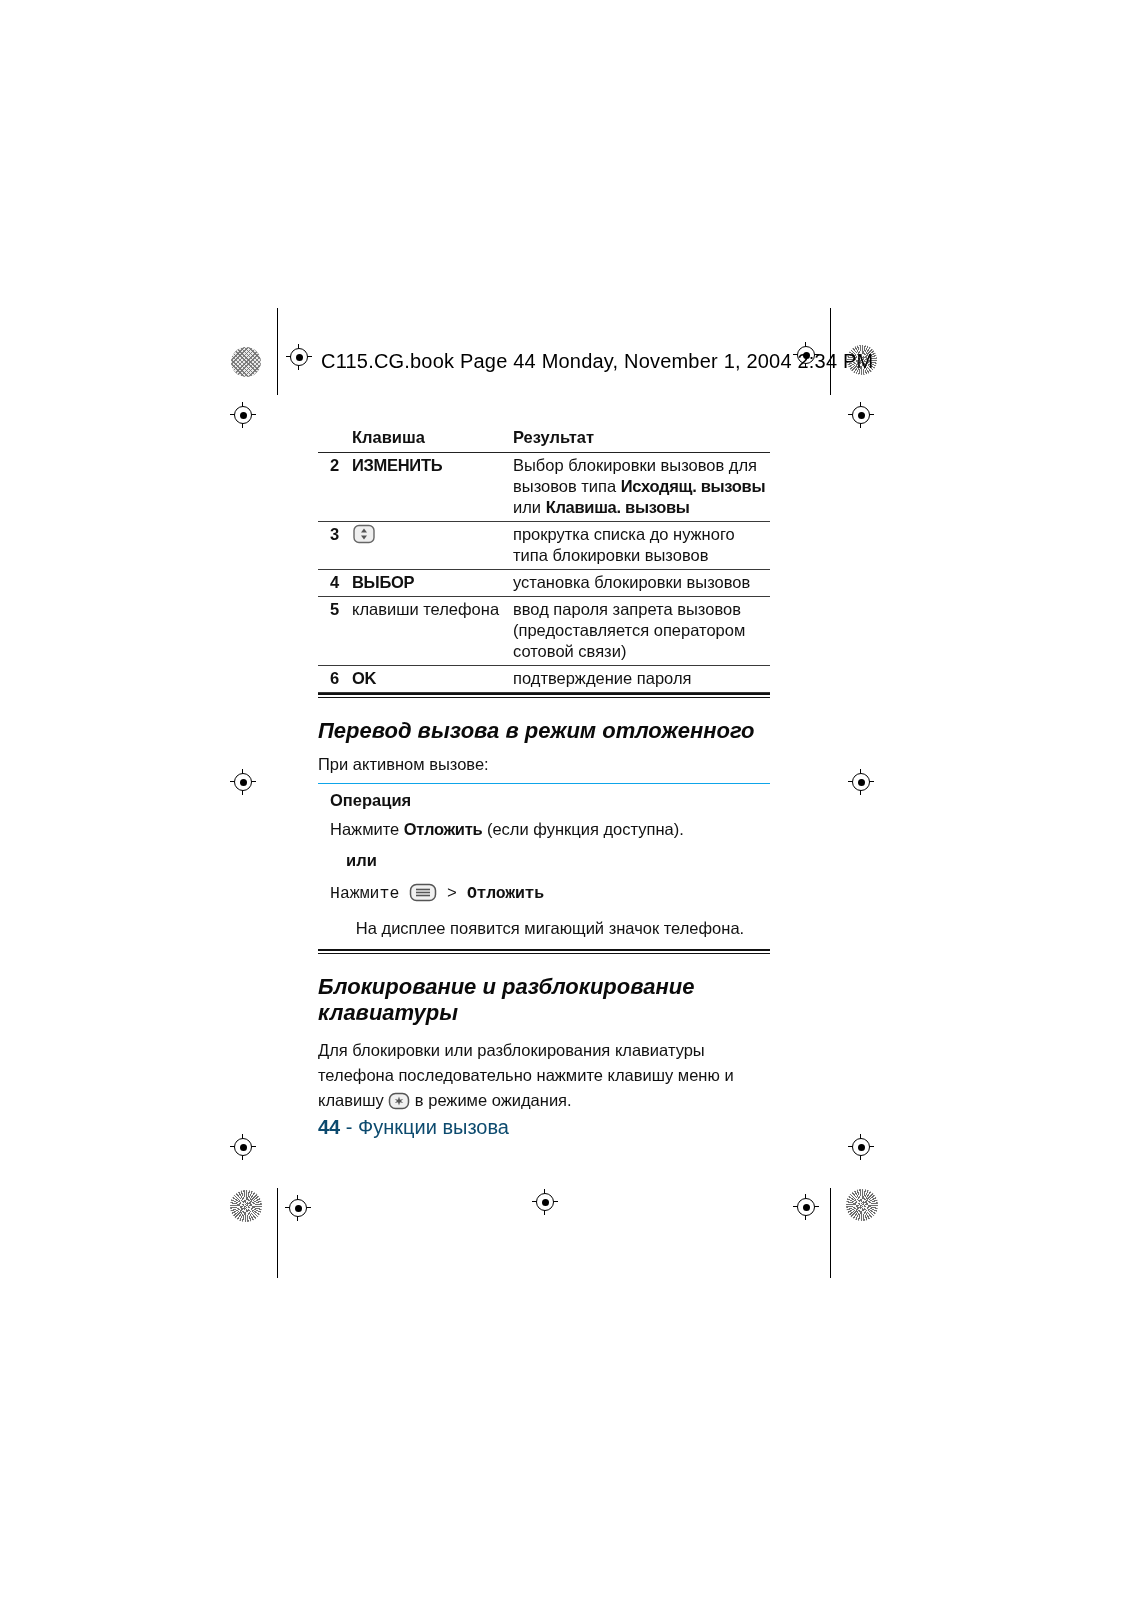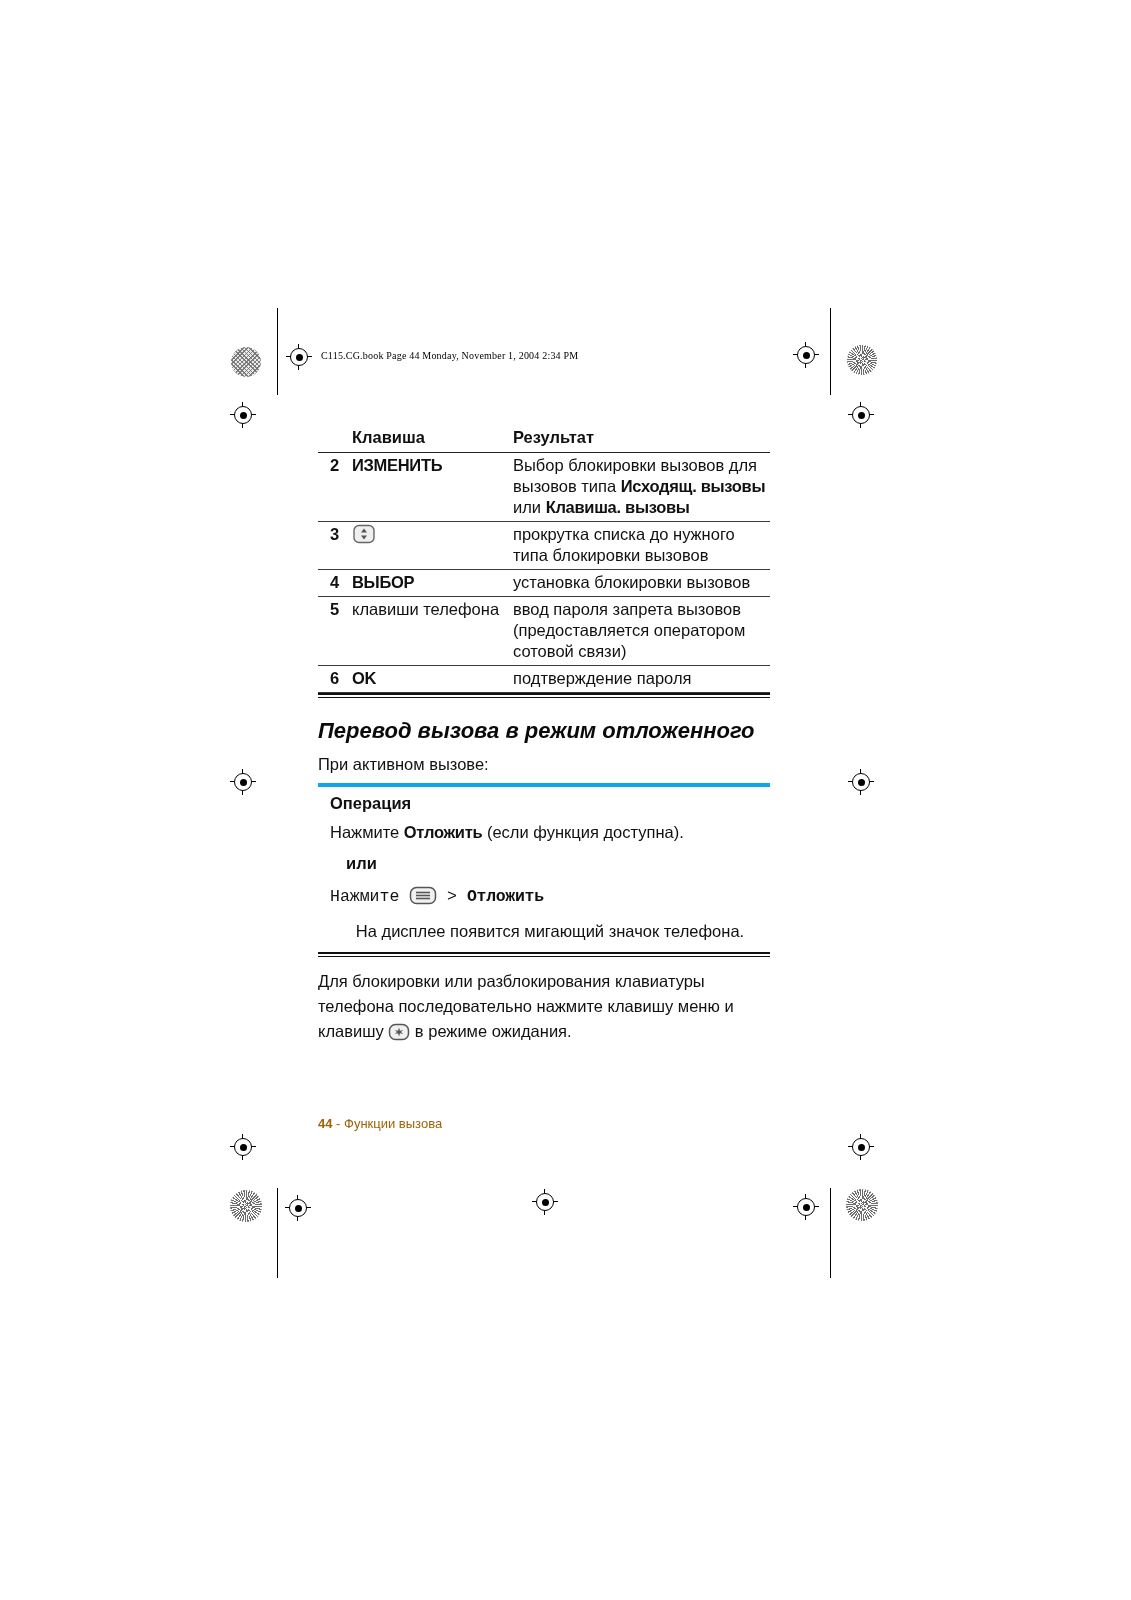--- a/index.html
+++ b/index.html
@@ -23,21 +23,21 @@
   .mesh {
     background:
       repeating-linear-gradient(45deg,  rgba(110,110,110,.85) 0 1px, rgba(255,255,255,0) 1px 3px),
       repeating-linear-gradient(135deg, rgba(110,110,110,.85) 0 1px, rgba(255,255,255,0) 1px 3px),
       #e9e9e9;
   }
   .rays { background: repeating-conic-gradient(#6d6d6d 0deg 5deg, #fafafa 5deg 10deg); }
 
   .print-header {
     position:absolute; left:321px; top:350px;
-    font-family:Liberation Serif, serif; font-size:10px; color:#000; letter-spacing:.2px;
+    font-family:Liberation Sans, sans-serif; font-size:20px; color:#000; letter-spacing:.2px;
     white-space:nowrap;
   }
 
   
   .content { position:absolute; left:318px; top:424px; width:452px; font-size:16.5px; line-height:21px; }
 
   .tbl-header { display:flex; padding:3px 0 4px 34px; font-weight:bold; border-bottom:1.5px solid #222; }
   .tbl-header .col-key { width:161px; }
 
   .row { display:flex; padding:2px 0 3px 12px; border-bottom:1px solid #3a3a3a; }
@@ -46,31 +46,31 @@
   .key { width:161px; padding-right:8px; flex:none; }
   .result { flex:1; }
   .softkey { font-weight:bold; letter-spacing:-.3px; }
   b.softkey { font-weight:bold; }
 
   .dbl { height:5px; border-top:2.4px solid #111; border-bottom:1.2px solid #111; }
 
   h1.section { font-size:22px; line-height:26px; font-weight:bold; font-style:italic; margin-top:20px; color:#0a0a0a; }
   .intro { margin-top:10px; }
 
-  .action-block { margin-top:8px; border-top:4px solid #0ea5e9; padding:6px 0 0 12px; }
+  .action-block { margin-top:8px; border-top:1px solid #0ea5e9; padding:6px 0 0 12px; }
   .action-header { font-weight:bold; }
   .action-line { margin-top:8px; }
   .or-line { margin:10px 0 0 16px; font-weight:bold; }
   .press-line { margin-top:12px;font-family:Liberation Mono, monospace; }
   .note-line { margin-top:14px;text-align:center; }
   .end-rule { margin-top:10px; }
 
   .body-par { margin-top:12px; line-height:25px; }
 
-  .footer { position:absolute; left:318px; top:1116px; font-size:13px; color:#a16207; }
+  .footer { position:absolute; left:318px; top:1116px; font-size:20px; color:#0c4a6e; }
   .footer b { font-weight:bold; }
 
   .inline-icon { display:inline-block; vertical-align:-4px; }
 </style>
 </head>
 <body>
 
 <div class="page">
 
   <div class="vline" style="left:277px; top:308px; height:87px;"></div>
@@ -157,20 +157,21 @@
             <line x1="7" y1="6.5" x2="21" y2="6.5" stroke="#555" stroke-width="1.6"></line>
             <line x1="7" y1="9.5" x2="21" y2="9.5" stroke="#555" stroke-width="1.6"></line>
             <line x1="7" y1="12.5" x2="21" y2="12.5" stroke="#555" stroke-width="1.6"></line>
           </svg><span> &gt; </span><b class="softkey">Отложить</b></p>
 
       <p class="note-line">На дисплее появится мигающий значок телефона.</p>
     </div>
 
     <div class="dbl end-rule"></div>
 
+    <h1 class="section">Блокирование и разблокирование клавиатуры</h1>
 
     <p class="body-par"><span>Для блокировки или разблокирования клавиатуры телефона последовательно нажмите клавишу меню и клавишу </span><svg class="inline-icon" width="22" height="18" viewBox="0 0 22 18" aria-hidden="true">
           <rect x="1.5" y="1.5" width="19" height="15" rx="6" fill="#f1f1f1" stroke="#555" stroke-width="1.5"></rect>
           <path d="M11 4.5 L12 7.8 L15.2 7.1 L13 9 L15.2 10.9 L12 10.2 L11 13.5 L10 10.2 L6.8 10.9 L9 9 L6.8 7.1 L10 7.8 Z" fill="#555"></path>
         </svg><span> в режиме ожидания.</span></p>
 
   </div>
 
   <div class="footer">
     <b>44</b><span> - </span><span>Функции вызова</span>

